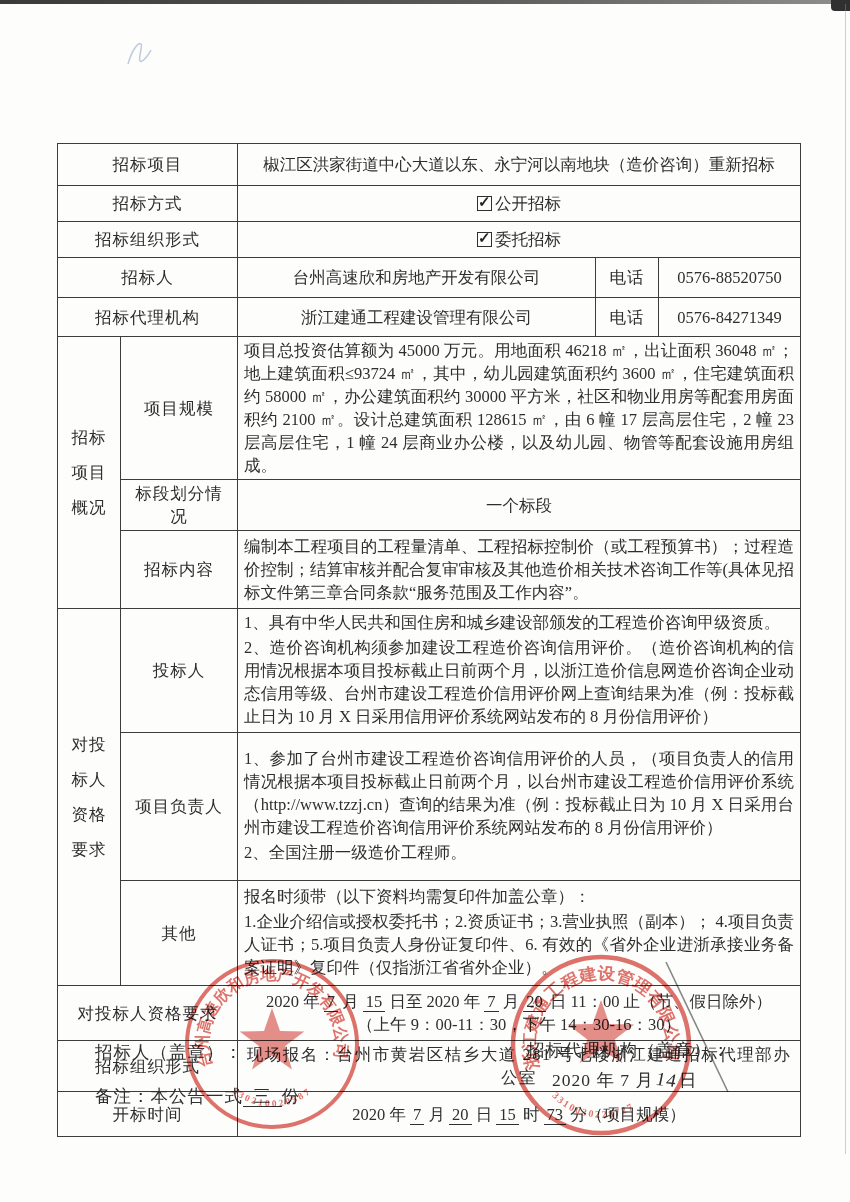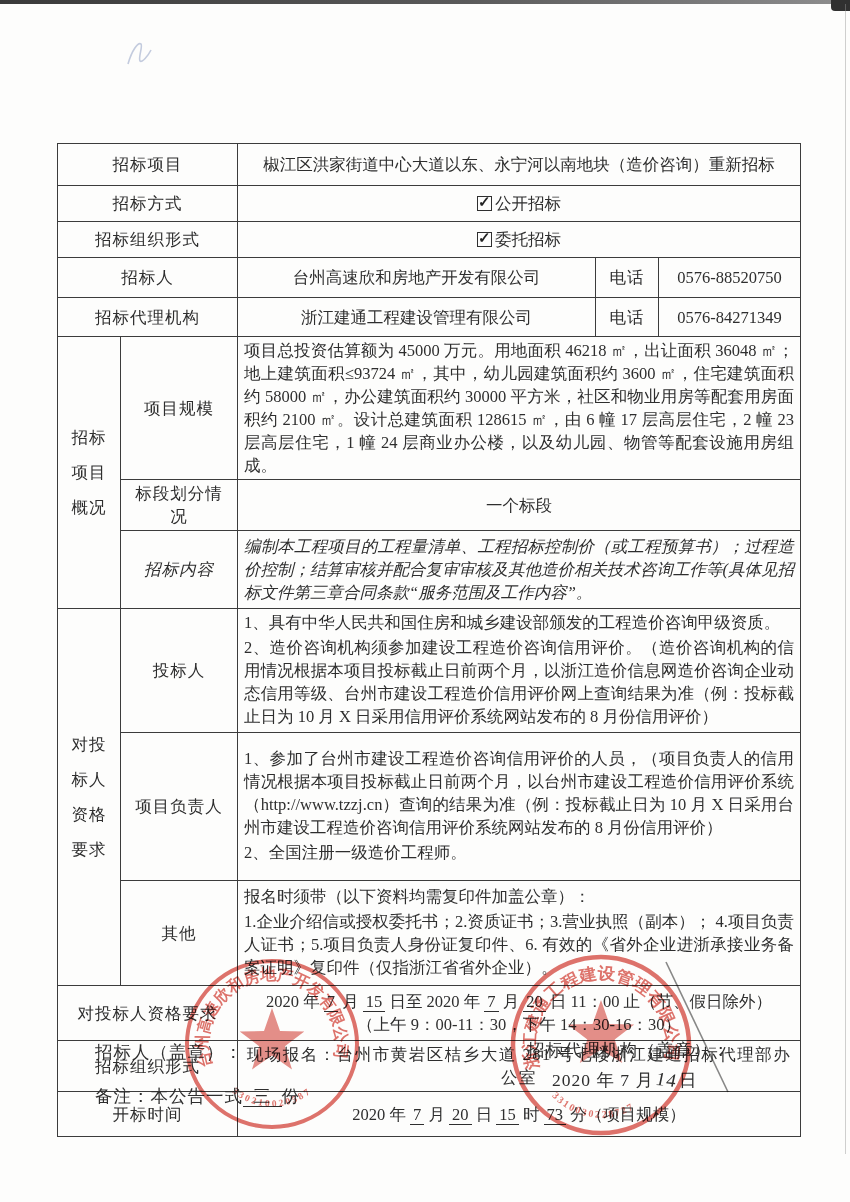--- a/index.html
+++ b/index.html
@@ -34,21 +34,21 @@
   td.group{padding:0;}
   .vlabel{width:38px;margin:0 auto;line-height:35px;text-align:center;letter-spacing:1px;}
   td.center{text-align:center;}
   td.para{text-align:justify;padding:3px 8px;}
   td.para p{margin:0 0 2px 0;}
   .spaced{letter-spacing:1.5px;}
   .u{border-bottom:1px solid #2f2f2f;padding:0 3px;}
   .u.wide{padding:0 10px;}
   tr.h37 td{height:37px;} tr.h31 td{height:31px;} tr.h35 td{height:35px;}
   tr.h34 td{height:34px;} tr.h136 td{height:136px;} tr.h33 td{height:33px;}
-  tr.h73 td{height:73px;font-style:italic;} tr.h119 td{height:119px;} tr.h143 td{height:143px;}
+  tr.h73 td{height:73px;} tr.h119 td{height:119px;} tr.h143 td{height:143px;}
   tr.h100 td{height:100px;} tr.h50 td{height:50px;} tr.h40 td{height:40px;}
 
   .cb{display:inline-block;position:relative;width:13px;height:13px;
     border:1.5px solid #2f2f2f;margin-right:3px;vertical-align:-2px;}
   .cb i{position:absolute;left:0px;top:-6px;font-style:normal;font-size:15px;font-weight:bold;color:#222;}
 
   .sign-left{position:absolute;left:95px;top:1040px;font-size:17.5px;letter-spacing:1px;}
   .note{position:absolute;left:95px;top:1084px;font-size:17.5px;letter-spacing:1px;}
   .sign-right{position:absolute;left:527px;top:1038px;font-size:17.5px;letter-spacing:1px;}
   .sign-date{position:absolute;left:552px;top:1068px;font-size:17.5px;letter-spacing:1px;}

